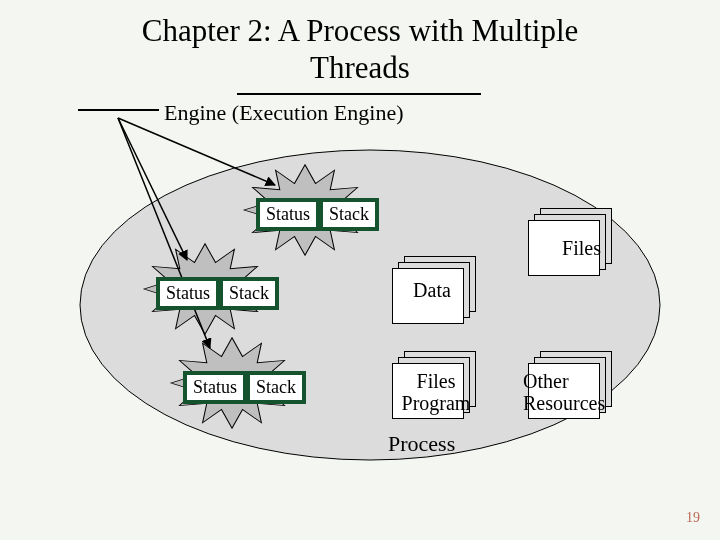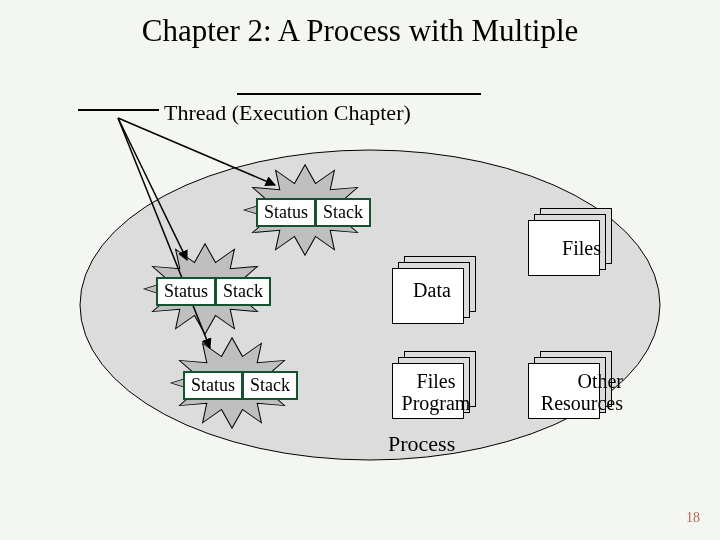--- a/index.html
+++ b/index.html
@@ -3,42 +3,43 @@
 <meta charset="utf-8">
 <style>
   html,body{margin:0;padding:0;width:720px;height:540px;background:#f4f7f1;font-family:"Times New Roman",Times,serif;color:#000}
   .slide{position:relative;width:720px;height:540px}
   .title{position:absolute;top:12px;left:0;width:720px;text-align:center;font-size:31px;line-height:1.2}
   .title-underline{position:absolute;top:93px;left:237px;width:244px;height:2px;background:#000}
   .thread-label{position:absolute;top:100px;left:164px;font-size:22px}
   .leader{position:absolute;top:109px;left:78px;width:81px;height:2px;background:#000}
   .svg-layer{position:absolute;top:0;left:0}
   .joined-label{display:flex}
-  .joined-label span{border:2px solid #14532d;background:#fff;padding:2px 6px;font-size:18px}
+  .joined-label span{border:4px solid #14532d;background:#fff;padding:2px 6px;font-size:18px}
   .lbl-data{position:absolute;top:279px;left:402px;width:60px;text-align:center;font-size:20px}
   .lbl-files{position:absolute;top:237px;left:541px;width:60px;text-align:right;font-size:20px}
   .lbl-binary{position:absolute;top:370px;left:391px;width:90px;text-align:center;font-size:20px;line-height:1.1}
-  .lbl-other{position:absolute;top:370px;left:523px;width:100px;text-align:right;font-size:20px;line-height:1.1}
+  .lbl-other{position:absolute;top:370px;left:523px;width:100px;text-align:left;font-size:20px;line-height:1.1}
   .lbl-process{position:absolute;top:431px;left:388px;font-size:22px}
   .pagenum{position:absolute;bottom:14px;right:20px;font-size:14px;color:#bb6655}
   .stack-card{position:absolute;border:1px solid #000;background:#dcdcdc}
   .stack-card.white{background:#fff}
 </style>
 </head>
 <body>
 
 <div class="slide">
 
   <div class="title">
     <span>Chapter 2: A Process with Multiple</span><br>
+    <span>Threads</span>
   </div>
   <div class="title-underline"></div>
 
   <div class="leader"></div>
-  <div class="thread-label">Thread (Execution Chapter)</div>
+  <div class="thread-label">Engine (Execution Engine)</div>
 
   <svg class="svg-layer" width="720" height="540">
     <defs>
       <marker id="arrow" viewBox="0 0 10 10" refX="9" refY="5" markerWidth="7" markerHeight="7" orient="auto-start-reverse">
         <path d="M 0 0 L 10 5 L 0 10 z" fill="#000"></path>
       </marker>
 
       <g id="burst">
         <polygon fill="#bfbfbf" stroke="#000" stroke-width="1" points="0,-58 10,-34 28,-51 24,-26 50,-29 34,-10 58,0 34,10 50,29 24,26 28,51 10,34 0,58 -10,34 -28,51 -24,26 -50,29 -34,10 -58,0 -34,-10 -50,-29 -24,-26 -28,-51 -10,-34"></polygon>
       </g>
@@ -87,14 +88,14 @@
     <span>Status</span>
     <span style="margin-left:-1px">Stack</span>
   </div>
   <div class="joined-label" style="position:absolute;top:371px;left:183px">
     <span>Status</span>
     <span style="margin-left:-1px">Stack</span>
   </div>
 
   <div class="lbl-process">Process</div>
 
-  <div class="pagenum">18</div>
+  <div class="pagenum">19</div>
 </div>
 
 </body></html>

